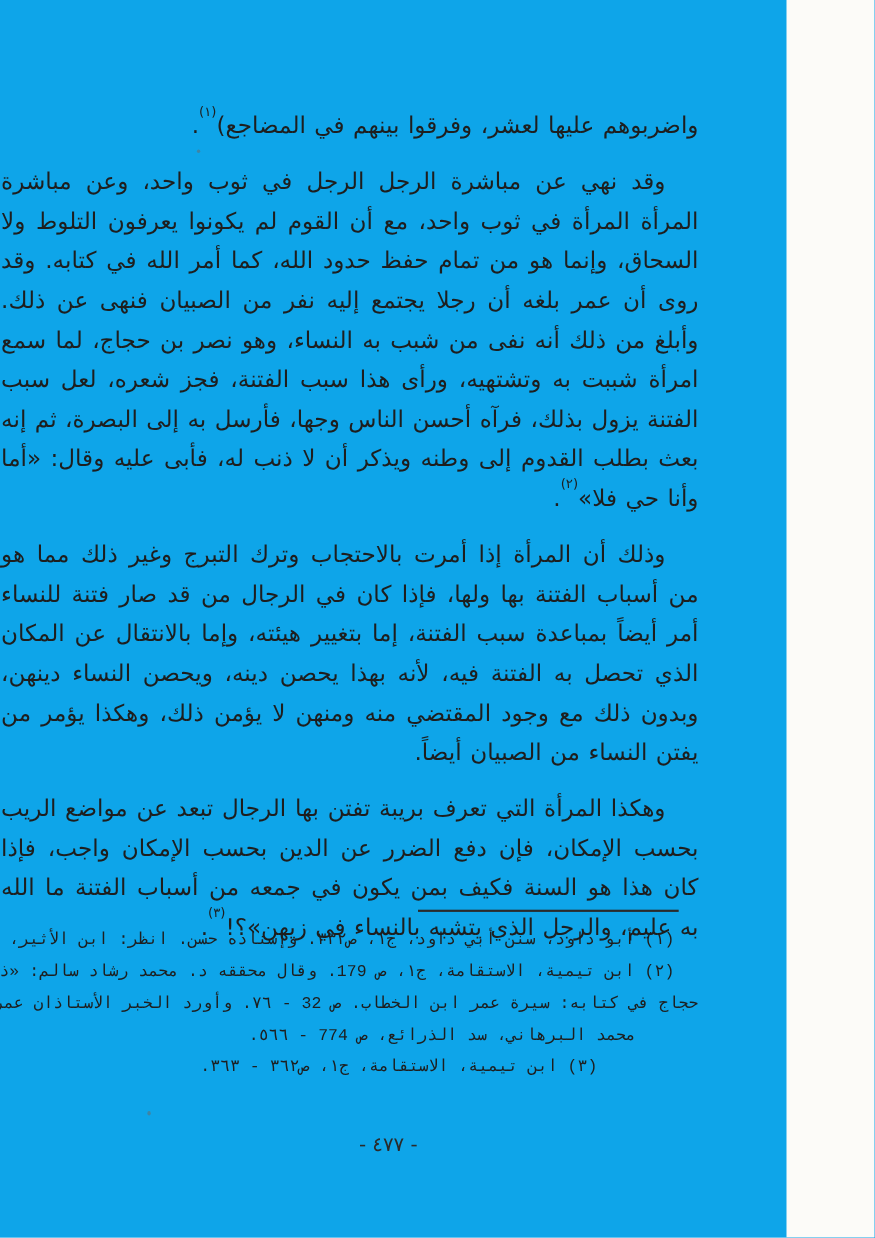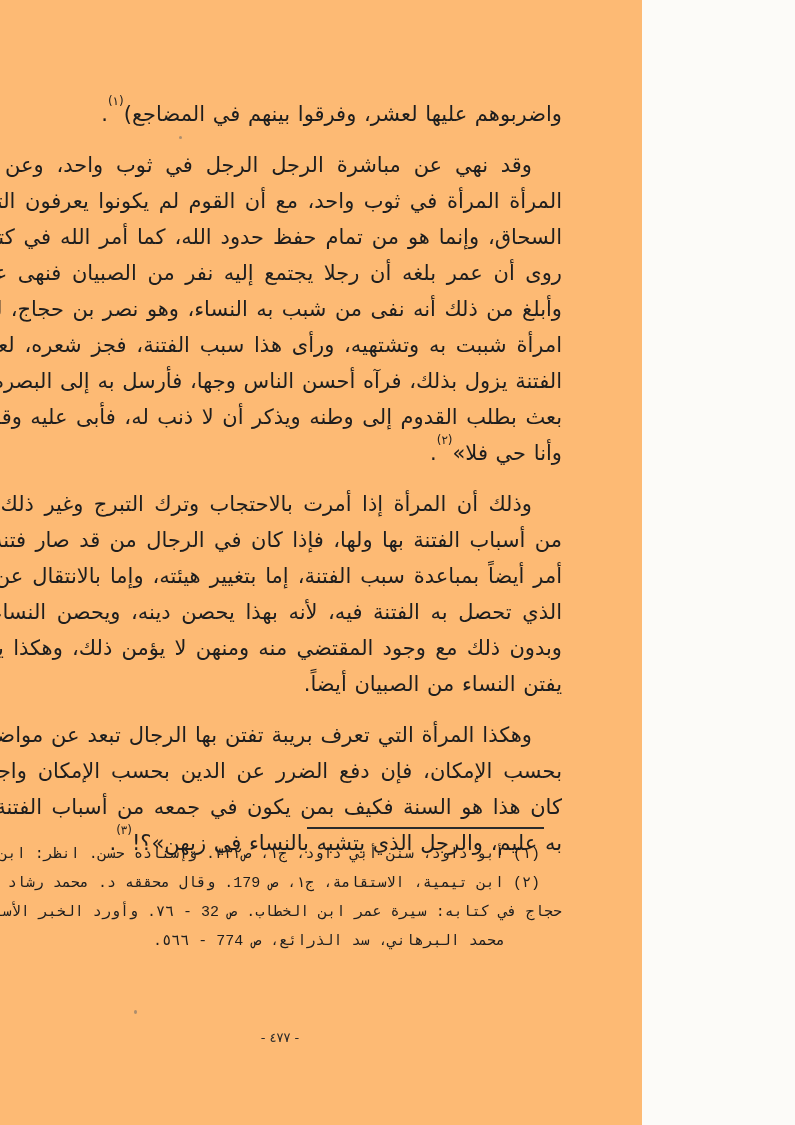--- a/index.html
+++ b/index.html
@@ -9,23 +9,23 @@
   body {
     width: 795px;
     height: 1125px;
     background: #fcfbf8;
     overflow: hidden;
     font-family: "DejaVu Sans", sans-serif;
     color: #1e1e1e;
   }
   .page {
     position: relative;
-    width: 642px;
+    width: 715px;
     height: 1125px;
-    background: #fdba74;
+    background: #0ea5e9;
   }
   
   .main-text {
     position: absolute;
     top: 96px;
     right: 80px;
     width: 634px;
     direction: rtl;
   }
   p.para {
@@ -79,21 +79,21 @@
   
   .pagenum {
     position: absolute;
     top: 1030px;
     right: 80px;
     width: 634px;
     padding-left: 70px;
     box-sizing: border-box;
     text-align: center;
     direction: rtl;
-    font-size: 13px;
+    font-size: 18px;
     letter-spacing: 2px;
     color: #2a2a2a;
   }
   
   .speck {
     position: absolute;
     background: #6a6a6a;
     border-radius: 50%;
     opacity: 0.55;
   }
@@ -123,20 +123,21 @@
 
     <div class="fn-line fn-indent-1"><span class="fn-marker">(١)</span><span>أبو داود، سنن أبي داود، ج١، ص٣٣٢. وإسناده حسن. انظر: ابن الأثير، جامع الأصول، ج٥، ص١٨٧.</span></div>
 
     <div class="fn-line fn-indent-1"><span class="fn-marker">(٢)</span><span>ابن تيمية، الاستقامة، ج١، ص 179. وقال محققه د. محمد رشاد سالم: «ذكر ابن الجوزي خبر نصر بن</span></div>
 
     <div class="fn-line"><span class="fn-marker"></span><span>حجاج في كتابه: سيرة عمر ابن الخطاب. ص 32 - ٧٦. وأورد الخبر الأستاذان عمر وناجي</span></div>
 
 
     <div class="fn-line fn-indent-2"><span class="fn-marker"></span><span>محمد البرهاني، سد الذرائع، ص 774 - ٥٦٦.</span></div>
 
+    <div class="fn-line fn-indent-3"><span class="fn-marker">(٣)</span><span>ابن تيمية، الاستقامة، ج١، ص٣٦٢ - ٣٦٣.</span></div>
 
   </div>
 
   <div class="pagenum">- ٤٧٧ -</div>
 
   <div class="speck speck-1"></div>
   <div class="speck speck-2"></div>
 
 </div>
 

